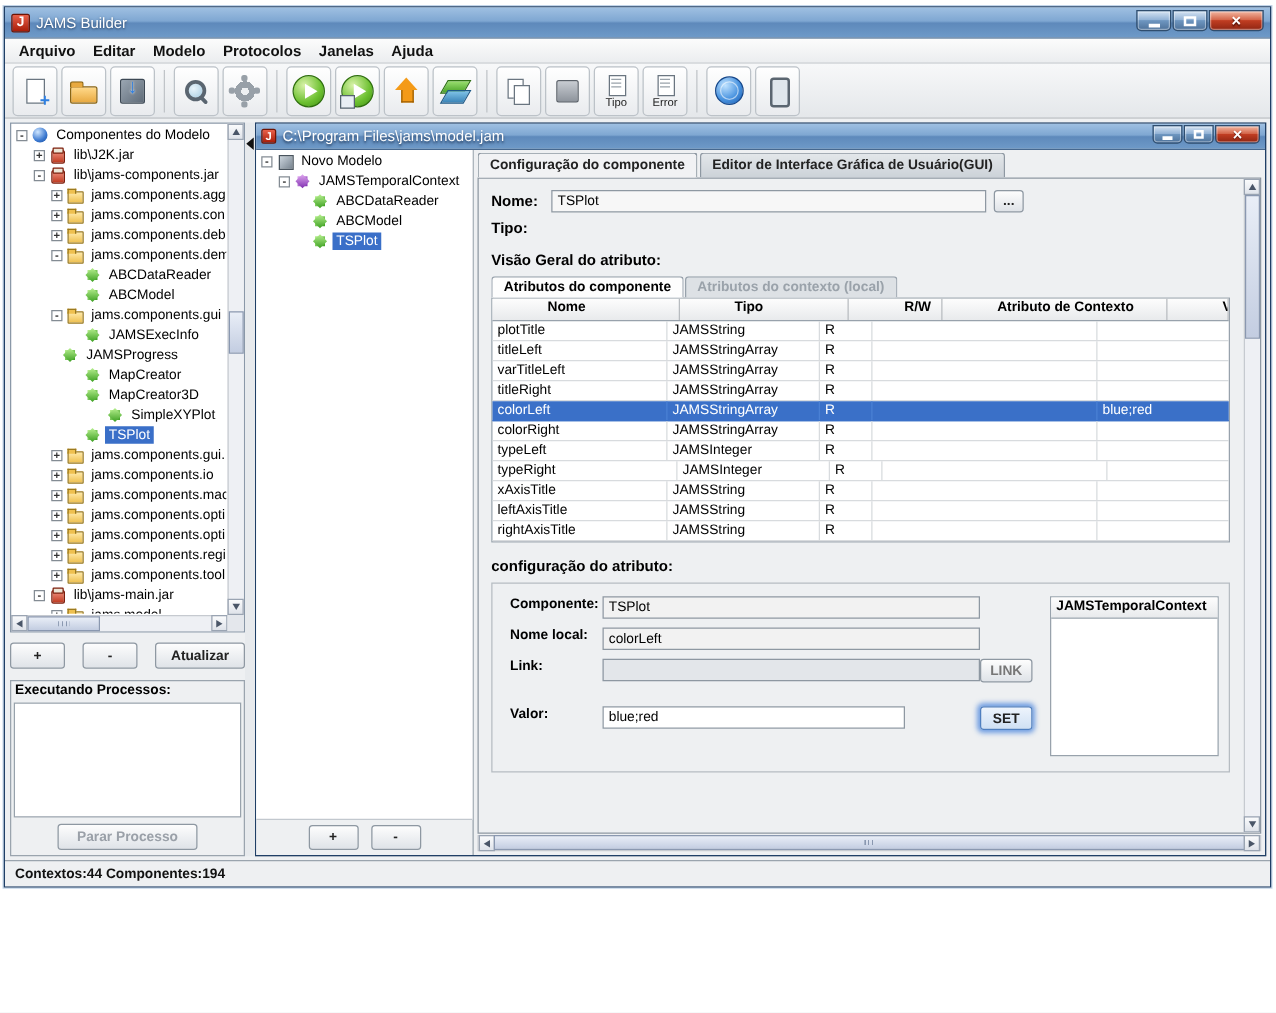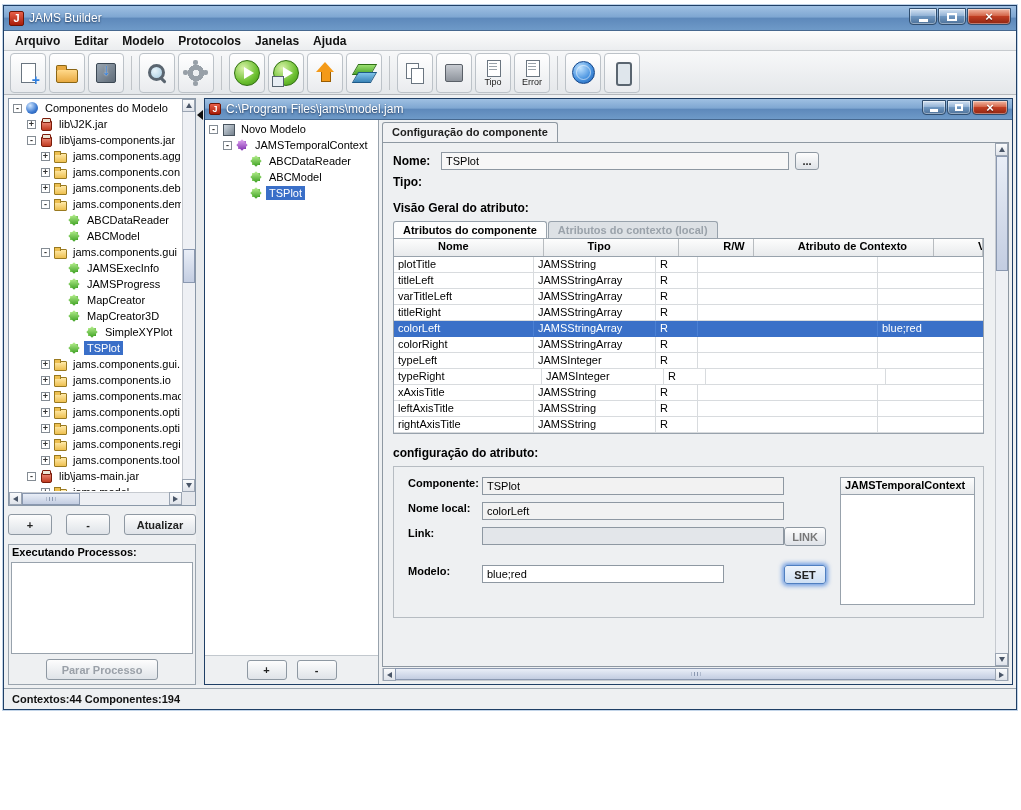--- a/index.html
+++ b/index.html
@@ -338,21 +338,21 @@
             <div class="tree-row" style="padding-left: 31px;">
               <span class="tree-toggle">-</span>
               <span class="ticon ticon-folder"></span>
               <span class="tree-label">jams.components.gui</span>
             </div>
             <div class="tree-row" style="padding-left: 45px;">
               <span class="tree-toggle hidden"></span>
               <span class="ticon ticon-component"></span>
               <span class="tree-label">JAMSExecInfo</span>
             </div>
-            <div class="tree-row" style="padding-left: 45px;">
+            <div class="tree-row" style="padding-left: 27px;">
               <span class="tree-toggle hidden"></span>
               <span class="ticon ticon-component"></span>
               <span class="tree-label">JAMSProgress</span>
             </div>
             <div class="tree-row" style="padding-left: 45px;">
               <span class="tree-toggle hidden"></span>
               <span class="ticon ticon-component"></span>
               <span class="tree-label">MapCreator</span>
             </div>
             <div class="tree-row" style="padding-left: 45px;">
@@ -503,20 +503,21 @@
             </div>
             <div class="model-buttons">
               <button class="btn">+</button>
               <button class="btn">-</button>
             </div>
           </div>
 
           <div class="config-panel">
             <div class="doc-tabs">
                 <div class="doc-tab active">Configuração do componente</div>
+                <div class="doc-tab">Editor de Interface Gráfica de Usuário(GUI)</div>
               </div>
             <div class="config-content">
 
               <div class="field-row">
                 <span class="field-label">Nome:</span>
                 <input class="tfield nome-field" value="TSPlot" style="">
                 <button class="btn browse-btn">...</button>
               </div>
               <div class="field-row">
                 <span class="field-label">Tipo:</span>
@@ -630,21 +631,21 @@
                   <div class="form-row">
                     <span class="form-label">Nome local:</span>
                     <input class="tfield ro" value="colorLeft" style="">
                   </div>
                   <div class="form-row">
                     <span class="form-label">Link:</span>
                     <input class="tfield dis" value="" style="">
                     <button class="btn linkbtn">LINK</button>
                   </div>
                   <div class="form-row valor">
-                    <span class="form-label">Modelo:</span>
+                    <span class="form-label">Valor:</span>
                     <input class="tfield valor-field" value="blue;red" style="">
                     <button class="btn setbtn">SET</button>
                   </div>
                 </div>
                 <div class="context-list">
                   <div class="context-list-header">JAMSTemporalContext</div>
                   <div class="context-list-body"></div>
                 </div>
               </div>
 

